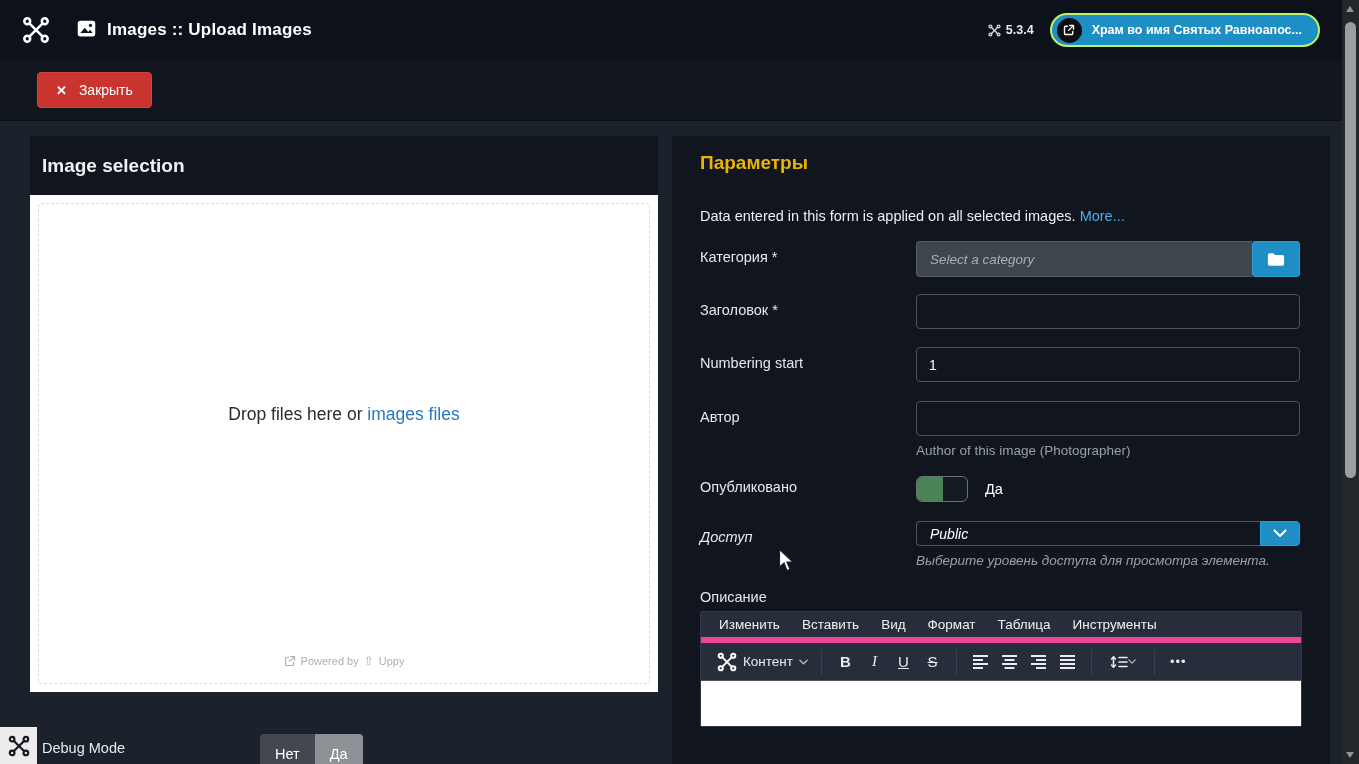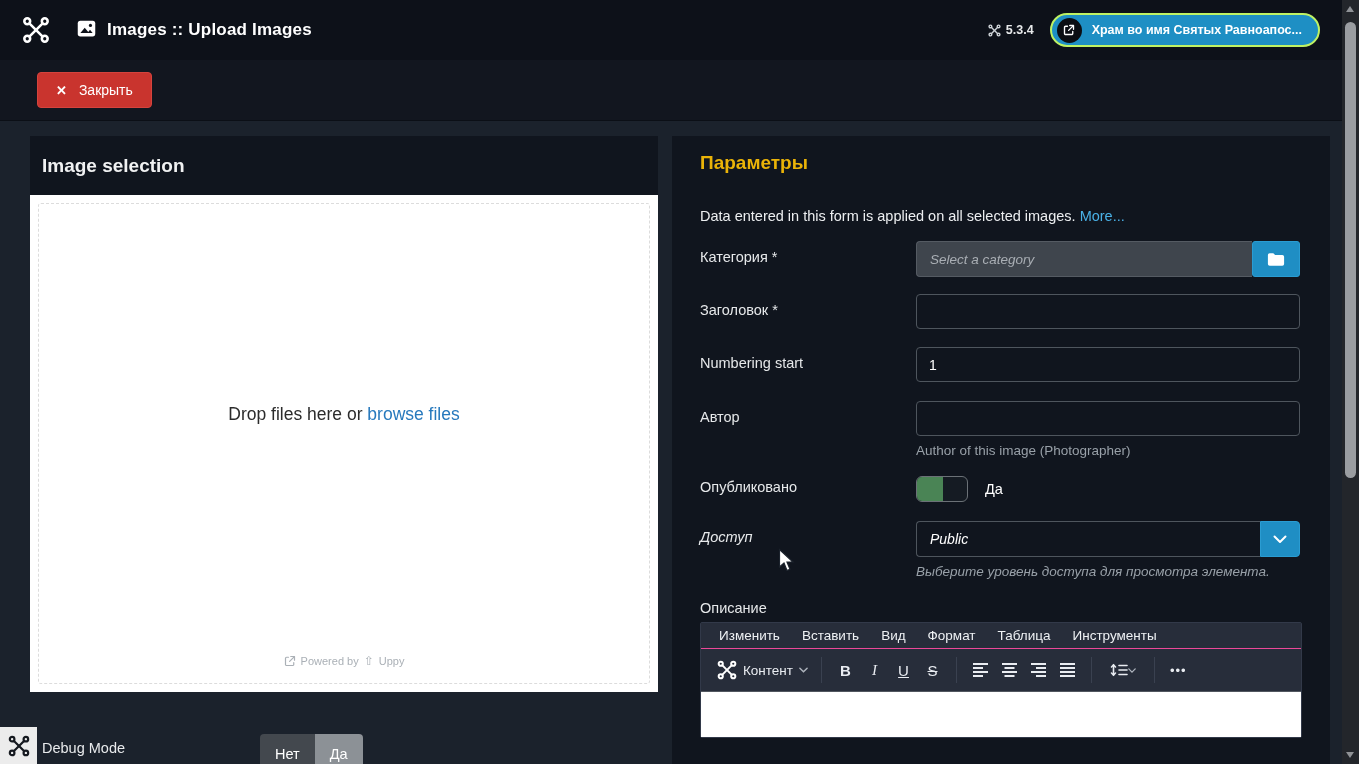--- a/index.html
+++ b/index.html
@@ -125,37 +125,37 @@
   .switch {
     width:52px; height:26px; border:1px solid #6b7177; border-radius:6px;
     background:#151b23; position:relative; cursor:pointer;
   }
   .switch .on-half {
     position:absolute; left:0; top:0; width:26px; height:24px;
     background:#4a8455; border-radius:5px 0 0 5px;
   }
   .toggle-state { font-size:14.5px; color:#fff; }
 
-  .access-wrap { display:flex; height:36px; }
+  .access-wrap { display:flex; height:25px; }
   .access-field {
     flex:1; background:transparent; border:1px solid #4e555d; border-right:none;
     border-radius:4px 0 0 4px; display:flex; align-items:center; padding:0 13px;
     font-size:14px; color:#fff; cursor:pointer;
   }
   .desc-label { font-size:14.5px; color:#e6e8ea; margin:4px 0 6px 0; }
 
   
   .editor { width:602px; border:1px solid #323949; border-radius:2px; }
   .ed-menubar {
     background:#272d3a; display:flex; align-items:center; gap:22px;
     padding:5px 18px; font-size:13.5px; color:#eef1f4;
   }
   .ed-menu-item { cursor:pointer; }
   .ed-toolbar {
-    background:#272d3a; border-top:1px solid #ec4899; display:flex;
+    background:#272d3a; border-top:6px solid #ec4899; display:flex;
     align-items:center; padding:5px 12px; height:43px; color:#e9ecf1;
   }
   .ed-content-btn { display:flex; align-items:center; gap:6px; cursor:pointer; padding:0 4px; }
   .ed-content-btn .txt { font-size:13.5px; }
   .ed-btn {
     width:29px; height:30px; display:flex; align-items:center; justify-content:center;
     background:transparent; border:none; color:#e9ecf1; font-family:inherit;
     font-size:15px; cursor:pointer; border-radius:3px;
   }
   .ed-btn.b { font-weight:700; }
@@ -244,21 +244,21 @@
     <button class="btn-close">
       <span class="x-glyph">✕</span>
       <span>Закрыть</span>
     </button>
   </div>
 
   <section class="left-card">
     <div class="card-title">Image selection</div>
     <div class="dropzone">
       <div class="drop-inner">
-        <span>Drop files here or </span><span class="browse-link">browse files</span>
+        <span>Drop files here or </span><span class="browse-link">images files</span>
       </div>
       <div class="uppy-footer">
         <svg width="12" height="12" viewBox="0 0 16 16" fill="none" stroke="#aab0b6" stroke-width="1.6" stroke-linecap="round" stroke-linejoin="round">
           <path d="M6 3H3.5A1.5 1.5 0 0 0 2 4.5v8A1.5 1.5 0 0 0 3.5 14h8a1.5 1.5 0 0 0 1.5-1.5V10"></path>
           <path d="M9 2h5v5"></path>
             <path d="M7.5 8.5L13.5 2.5"></path>
         </svg>
         <span>Powered by</span>
         <span class="uppy-arrow">⇧</span>
         <span>Uppy</span>

